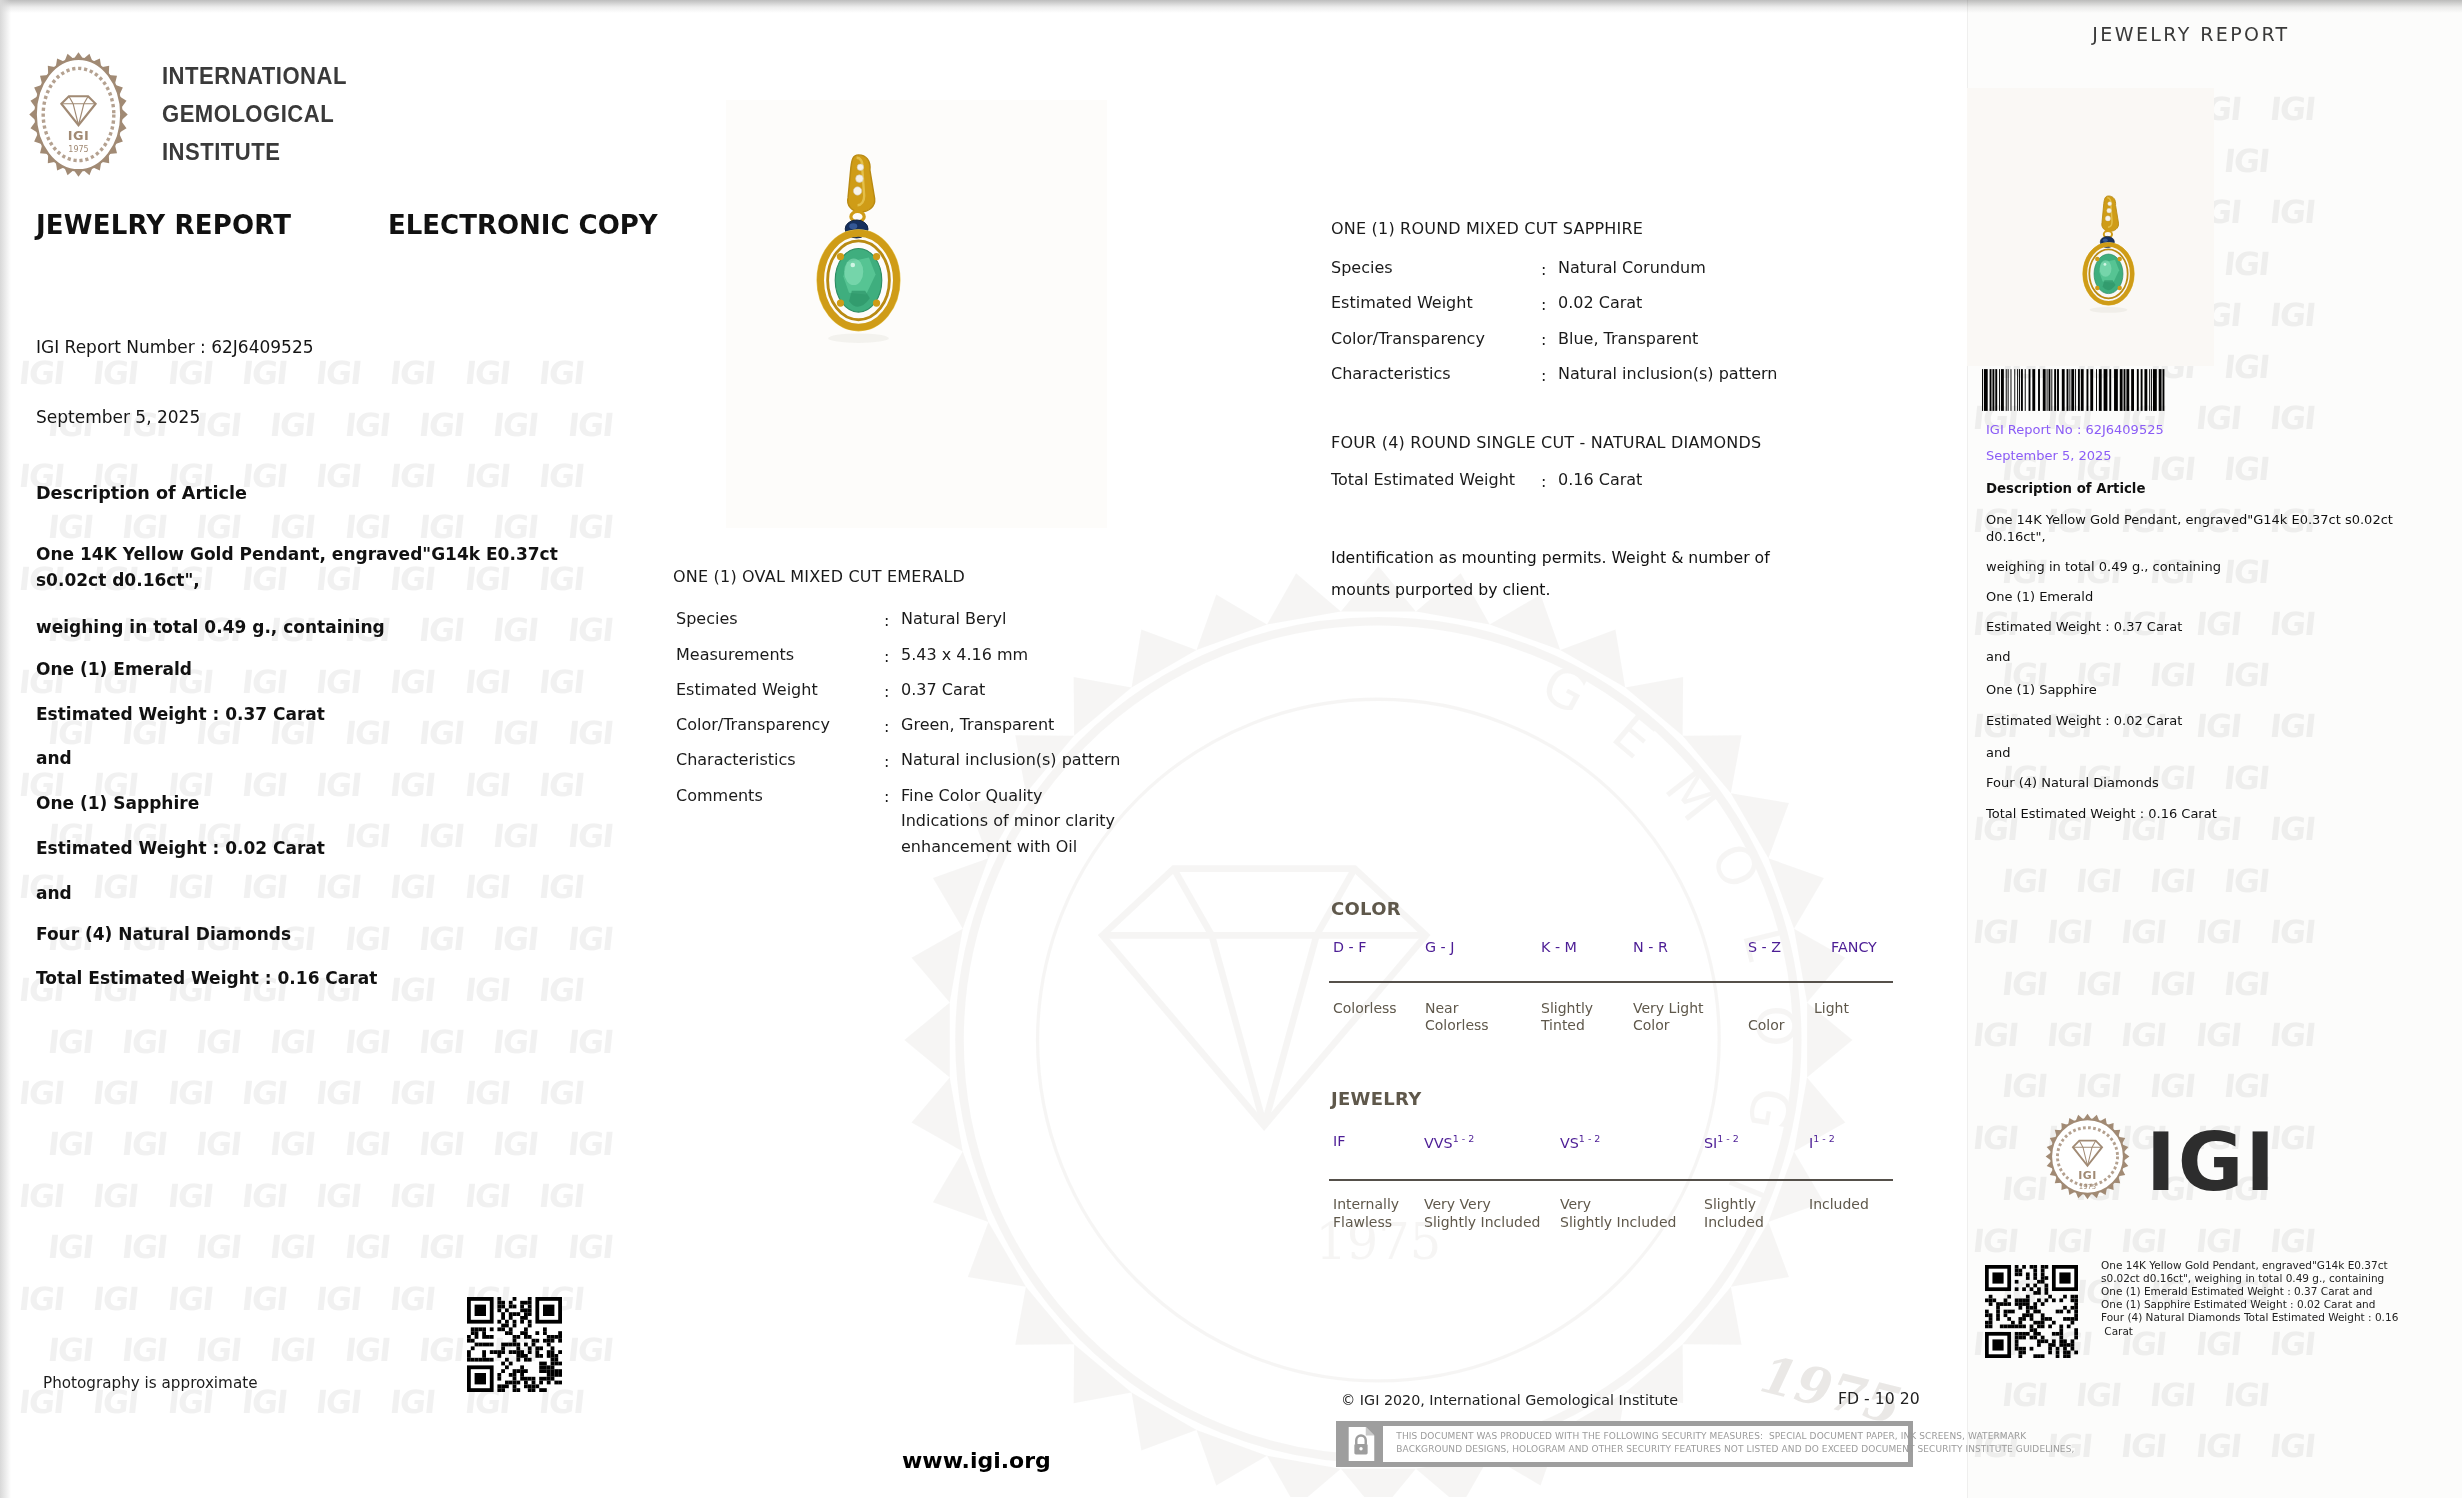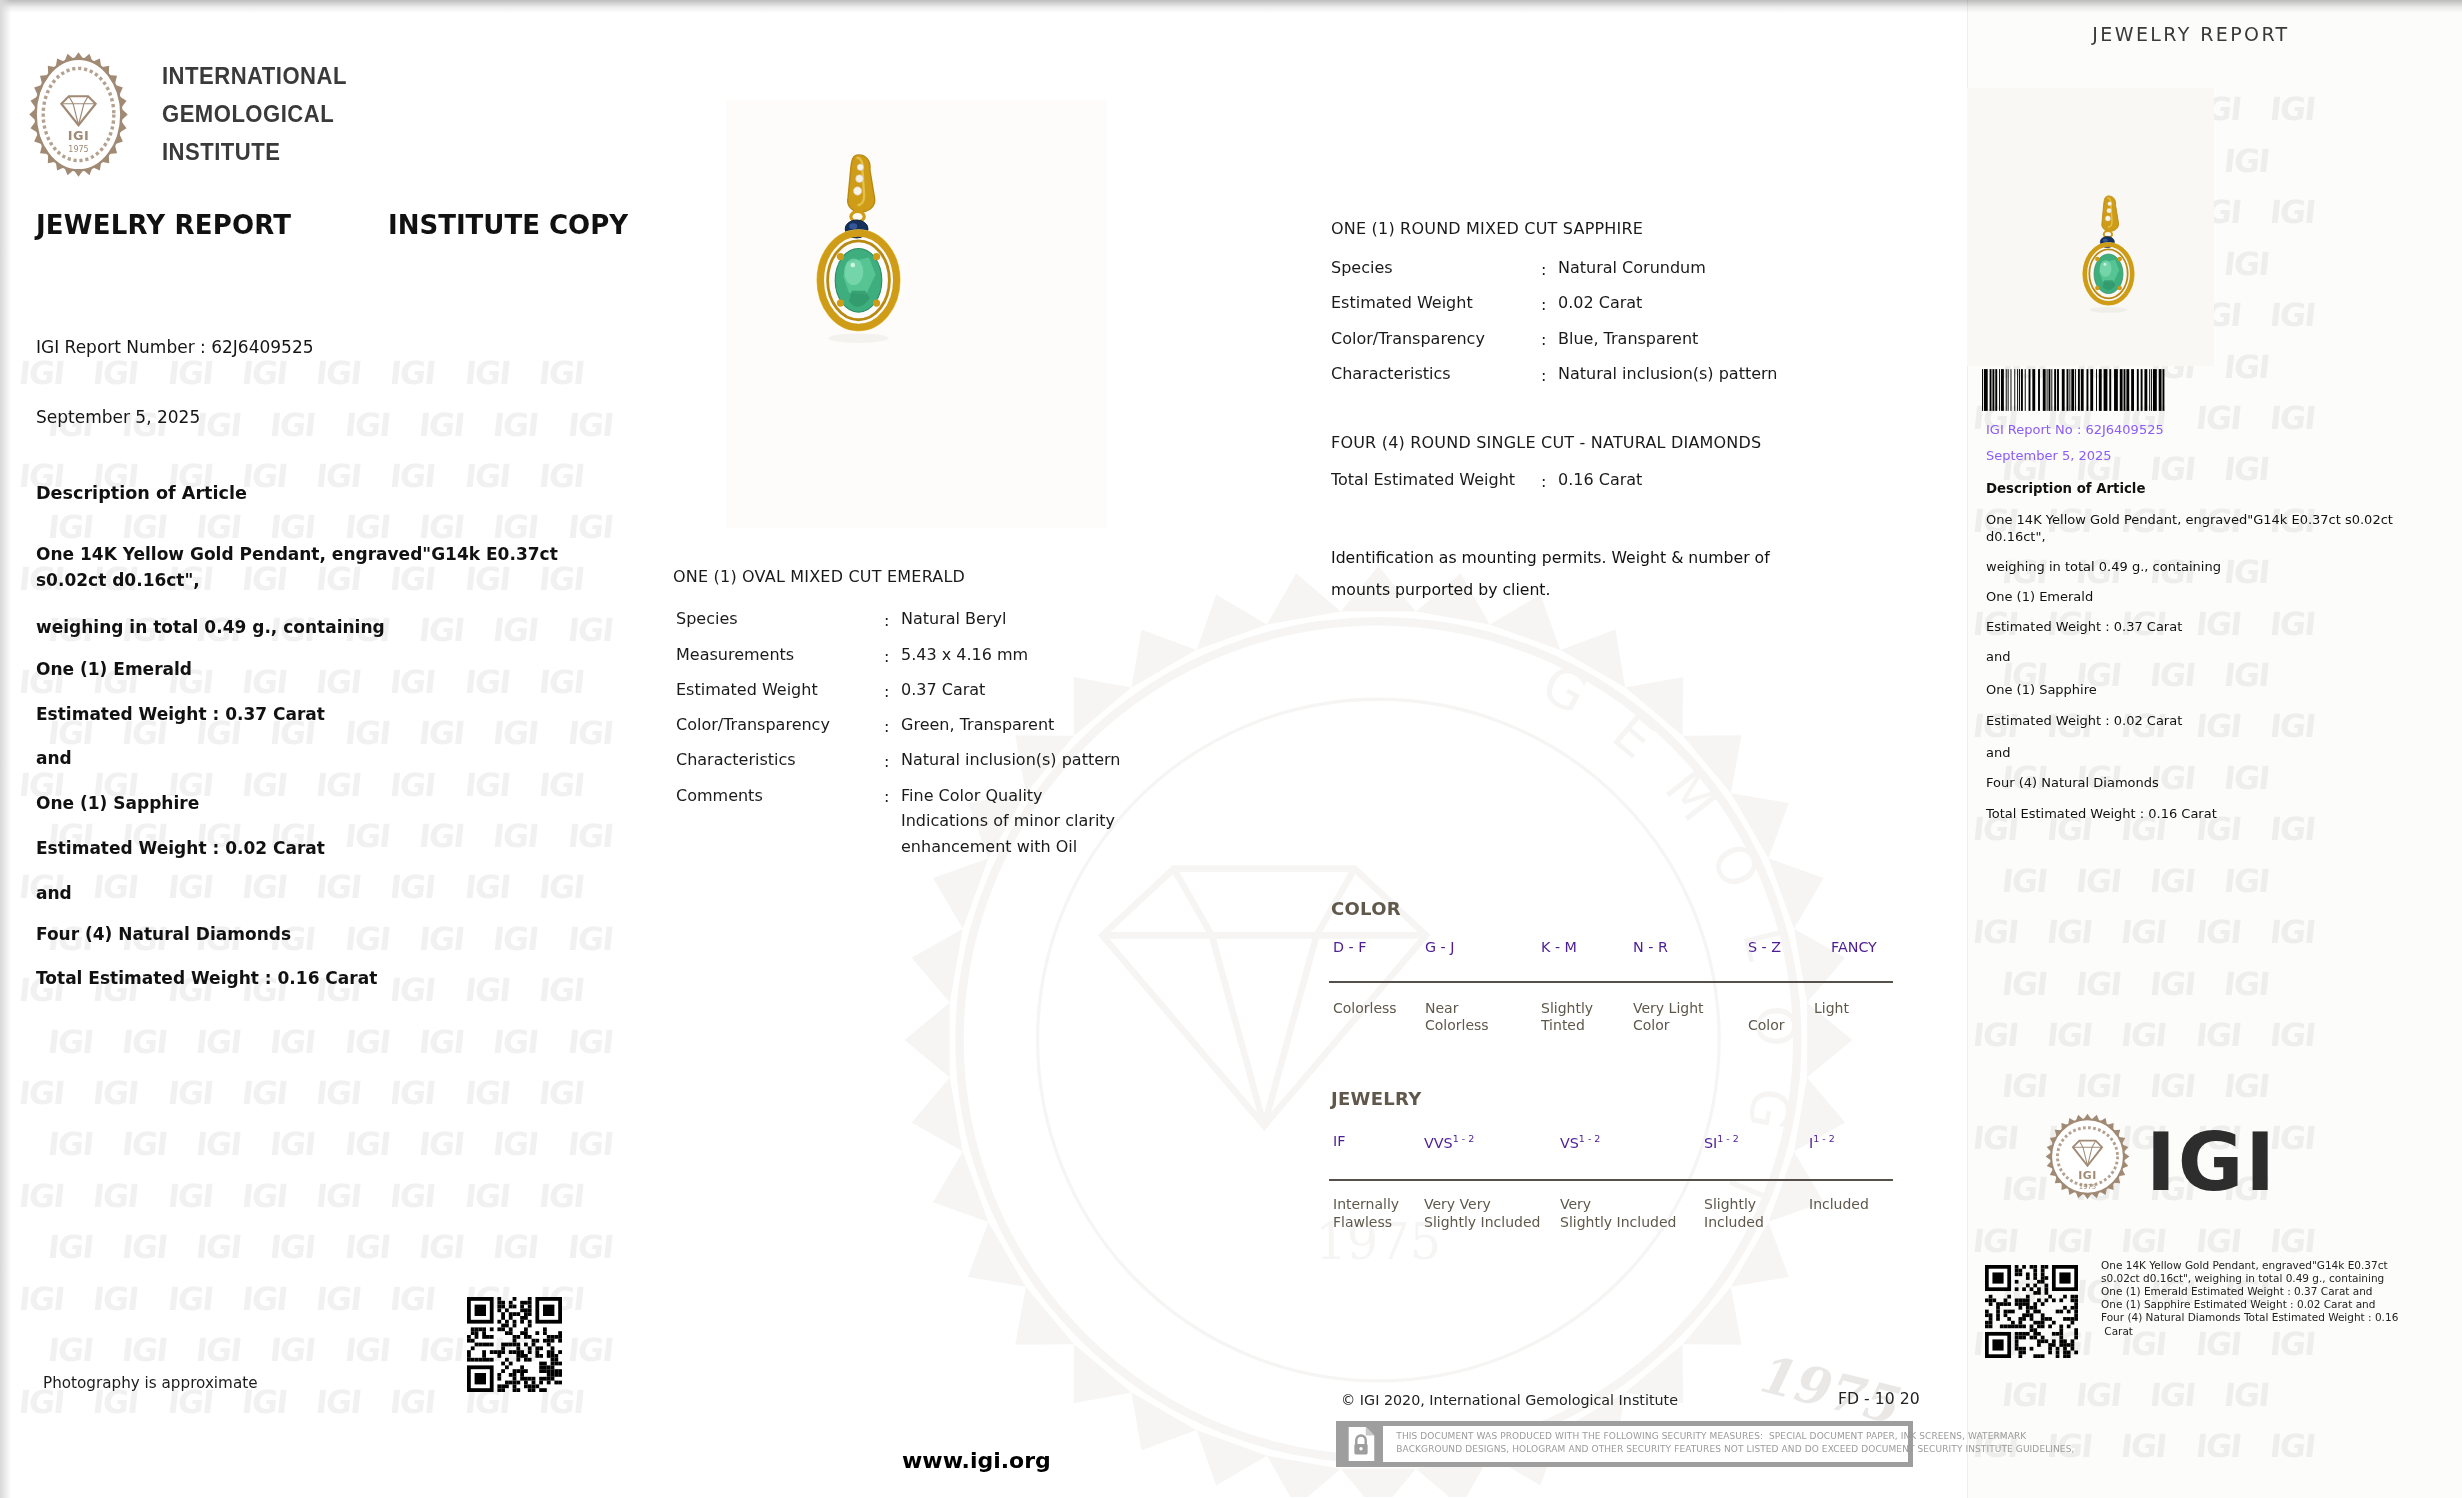--- a/index.html
+++ b/index.html
@@ -442,21 +442,21 @@
       <polygon points="-16,-4 -9,-11 9,-11 16,-4 0,16"></polygon>
       <path stroke-width="1.1" d="M-9,-11 L-5,-4 M9,-11 L5,-4 M-5,-4 L5,-4 M-16,-4 L-5,-4 M5,-4 L16,-4 M-5,-4 L0,16 M5,-4 L0,16"></path>
         </g>
         <text x="50" y="86" font-size="12" font-weight="bold" font-family="DejaVu Sans" fill="#a18a74" text-anchor="middle" letter-spacing=".5">IGI</text>
         <text x="50" y="97" font-size="7.5" font-family="DejaVu Sans" fill="#a18a74" text-anchor="middle">1975</text>
       </svg></div>
   <div class="abs brand-line" style="top:63px">INTERNATIONAL</div>
   <div class="abs brand-line" style="top:101px">GEMOLOGICAL</div>
   <div class="abs brand-line" style="top:139px">INSTITUTE</div>
   <div id="jr-title" class="abs nw">JEWELRY REPORT</div>
-  <div id="ec-copy" class="abs nw">INSTITUTE COPY</div>
+  <div id="ec-copy" class="abs nw">ELECTRONIC COPY</div>
 
   <div class="abs l-meta nw" style="top:337px">IGI Report Number : 62J6409525</div>
   <div class="abs l-meta nw" style="top:407px">September 5, 2025</div>
   <div id="l-desc-title" class="abs nw">Description of Article</div>
   <div id="left-desc">
       <div class="abs nw l-desc-line" style="left: 36px; top: 544px;">One 14K Yellow Gold Pendant, engraved"G14k E0.37ct</div>
       <div class="abs nw l-desc-line" style="left: 36px; top: 570px;">s0.02ct d0.16ct",</div>
       <div class="abs nw l-desc-line" style="left: 36px; top: 617px;">weighing in total 0.49 g., containing</div>
       <div class="abs nw l-desc-line" style="left: 36px; top: 659px;">One (1) Emerald</div>
       <div class="abs nw l-desc-line" style="left: 36px; top: 704px;">Estimated Weight : 0.37 Carat</div>

